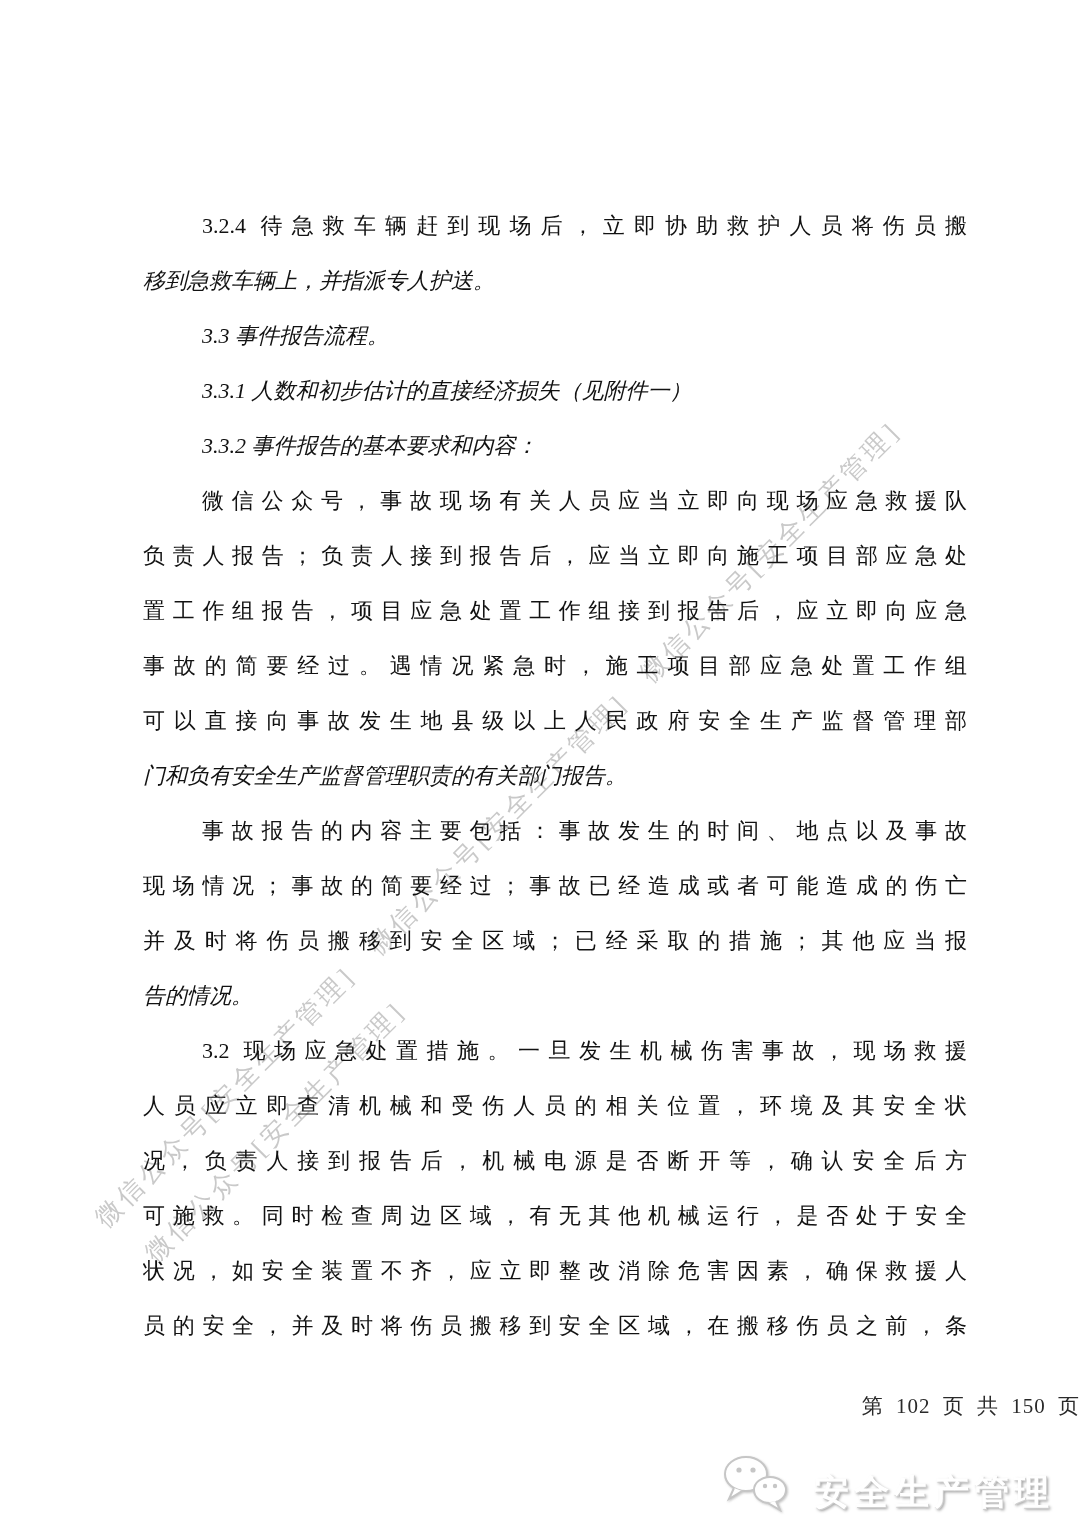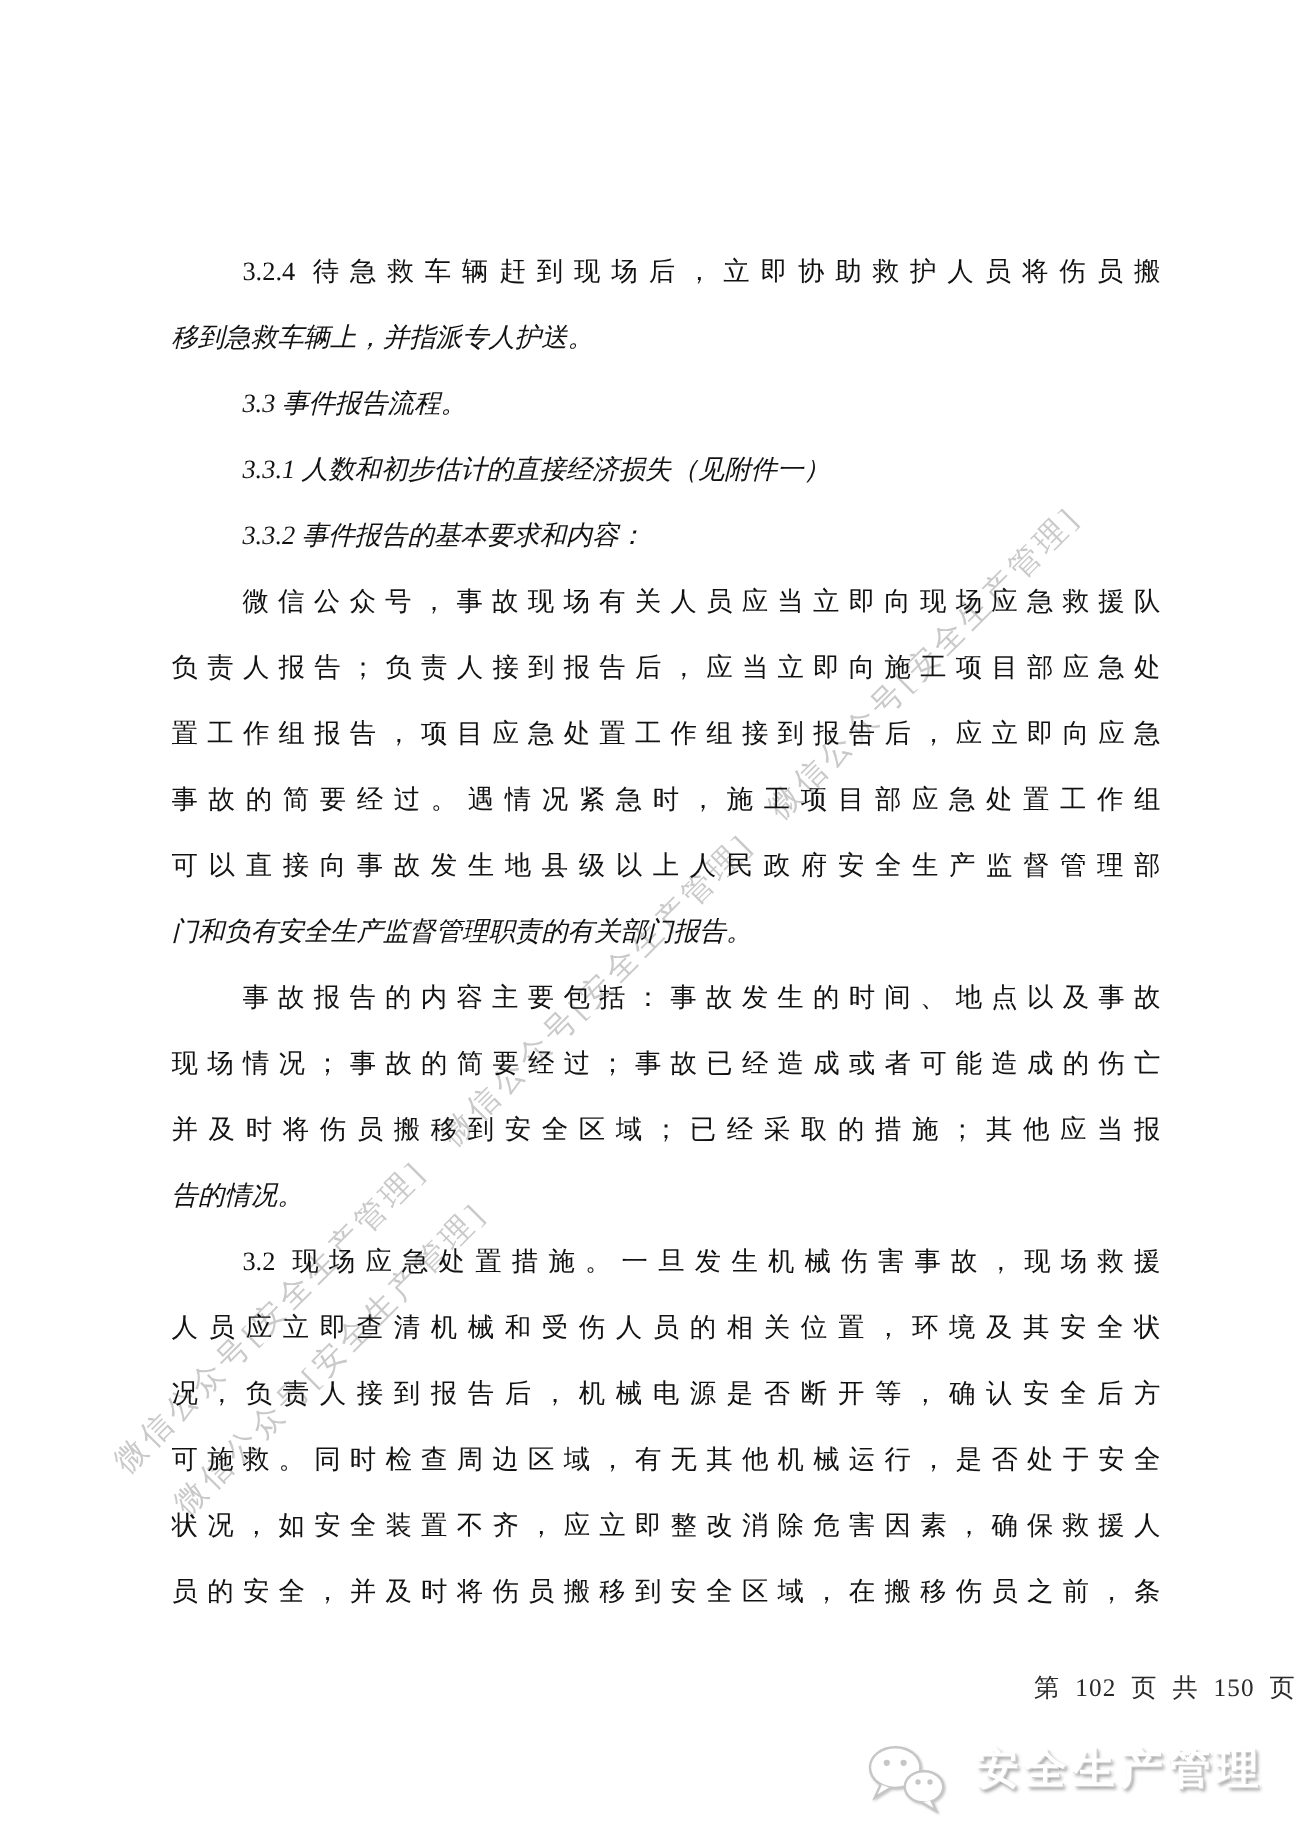--- a/index.html
+++ b/index.html
@@ -54,21 +54,21 @@
     letter-spacing:1px;
     word-spacing:6px;
     color:#2a2a2a;
   }
   
   .brand{
     position:absolute;
     right:26px;
     bottom:12px;
     display:flex;
-    align-items:flex-start;
+    align-items:flex-end;
     gap:22px;
   }
   .brand-icon{display:block;filter:drop-shadow(1.5px 1.5px 1px rgba(150,150,150,0.55));}
   .brand-label{
     font-size:35px;
     font-weight:700;
     letter-spacing:5px;
     color:#ffffff;
     text-shadow:1px 1px 0 #cfcfcf,2px 2px 3px #9e9e9e;
     white-space:nowrap;

